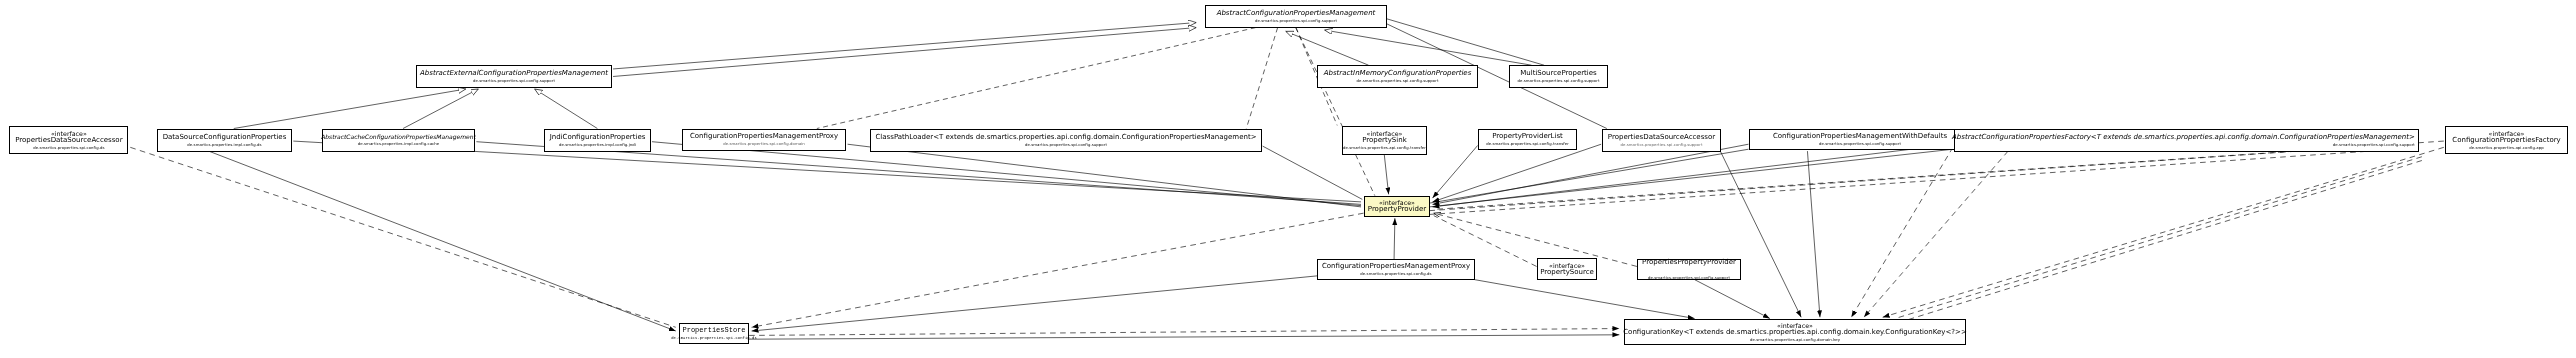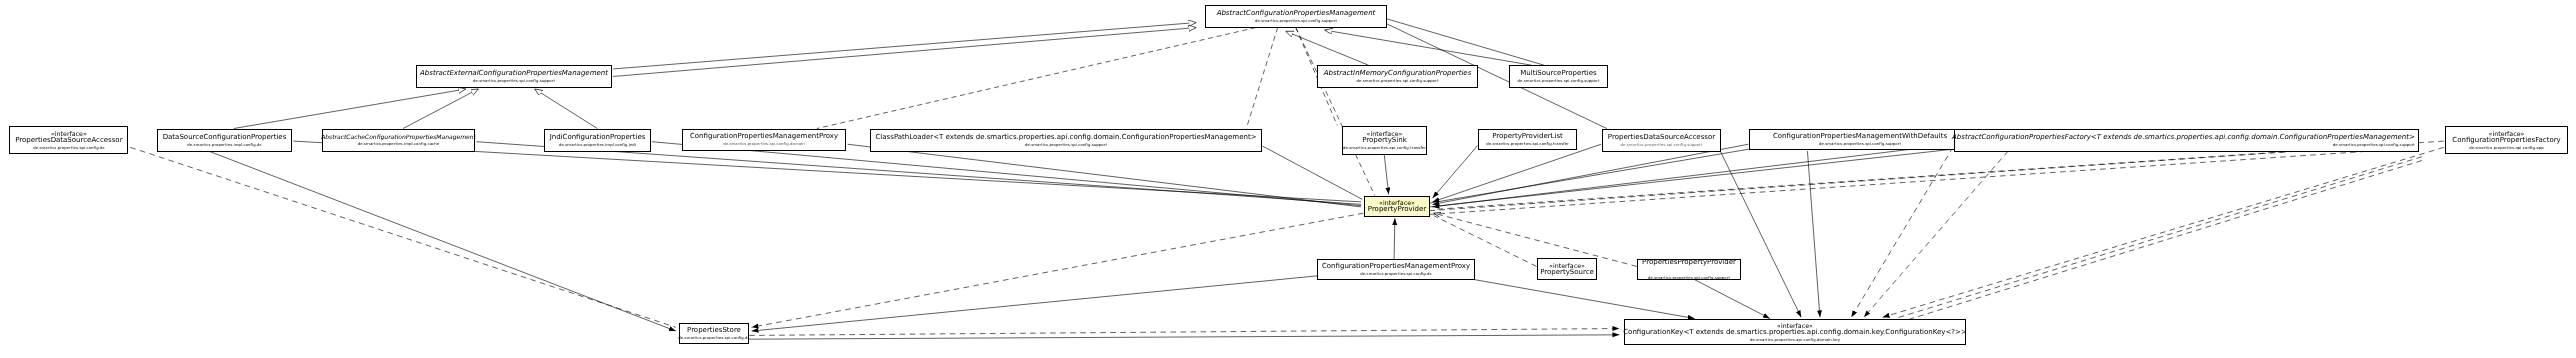--- a/index.html
+++ b/index.html
@@ -230,21 +230,21 @@
   <div class="node" style="left:1537px; top:258px; width:60px; height:22px;">
     <div class="stereotype">«interface»</div>
     <div class="cname">PropertySource</div>
   </div>
 
   <div class="node tight" style="left:1637px; top:259px; width:104px; height:21.3px;gap:8px;">
     <div class="cname">PropertiesPropertyProvider</div>
     <div class="pkg">de.smartics.properties.spi.config.support</div>
   </div>
 
-  <div class="node tight" style="left:679px; top:323px; width:70px; height:21px;">
+  <div class="node tight" style="left:679px; top:323px; width:70px; height:21px;font-family:Liberation Mono, monospace;">
     <div class="cname">PropertiesStore</div>
     <div class="pkg">de.smartics.properties.spi.config.ds</div>
   </div>
 
   <div class="node" style="left:1624px; top:319px; width:342px; height:26px;">
     <div class="stereotype">«interface»</div>
     <div class="cname">ConfigurationKey&lt;T extends de.smartics.properties.api.config.domain.key.ConfigurationKey&lt;?&gt;&gt;</div>
     <div class="pkg">de.smartics.properties.api.config.domain.key</div>
   </div>
 

